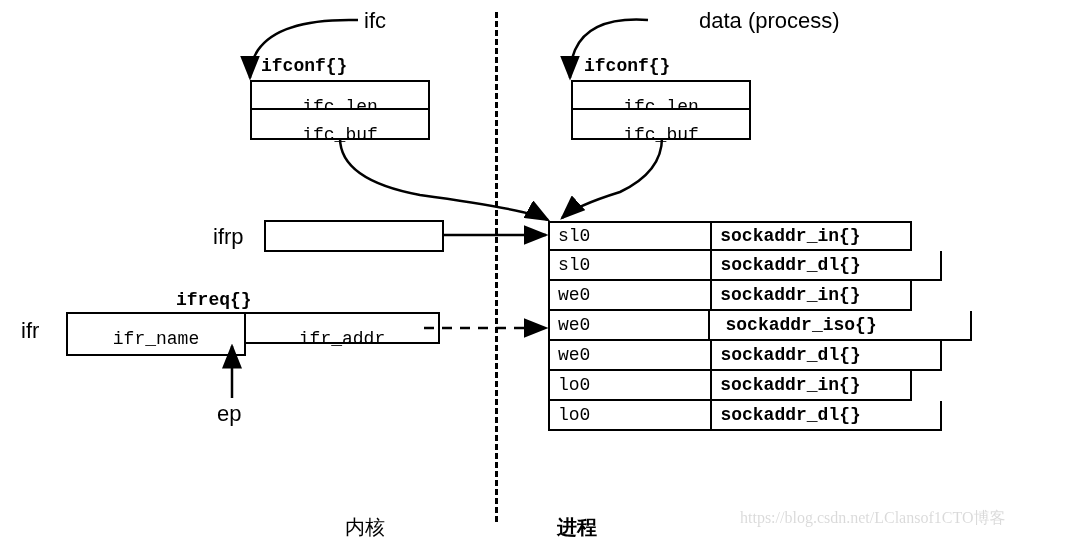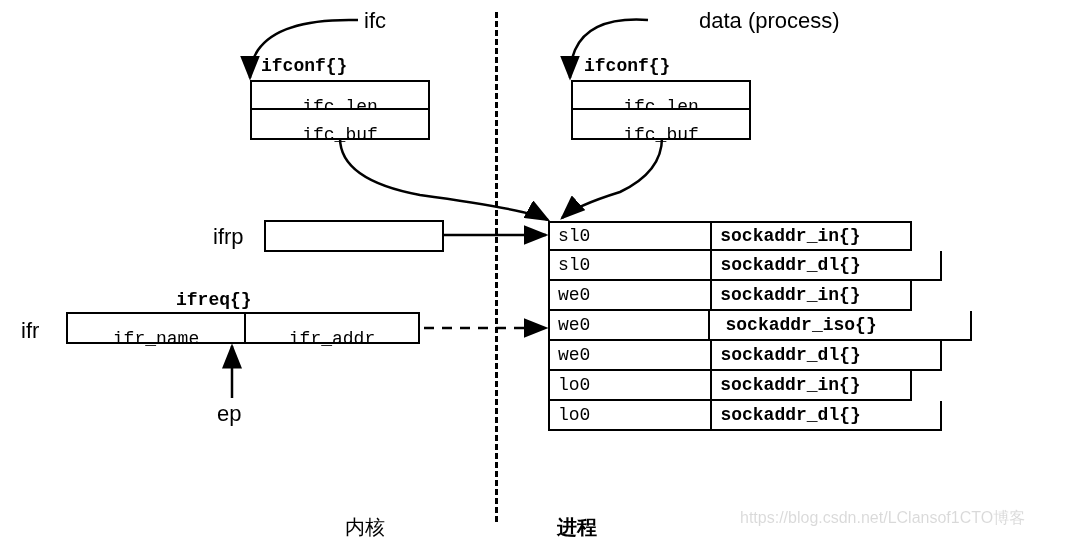--- a/index.html
+++ b/index.html
@@ -52,21 +52,21 @@
     font-family: "Courier New", monospace;
     font-size: 18px;
     display: flex;
     align-items: center;
   }
   .cell.name { width: 164px; border-right: 2px solid #000; }
   .cell.type { width: 200px; font-weight: bold; }
   .watermark {
     position: absolute;
     color: rgba(0,0,0,0.15);
-    font-family: Liberation Sans, sans-serif;
+    font-family: Liberation Serif, serif;
     font-size: 16px;
     text-align: center;
   }
   svg.arrows {
     position: absolute;
     top: 0; left: 0;
     width: 1090px;
     height: 548px;
     pointer-events: none;
   }
@@ -91,22 +91,22 @@
 <div class="box" style="left:571px; top:108px; width:180px; height:30px;">ifc_buf</div>
 
 <div class="label" style="left:364px; top:8px;">ifc</div>
 <div class="label" style="left:654px; top:8px;margin-left:45px;">data (process)</div>
 
 <div class="label" style="left:213px; top:224px;">ifrp</div>
 <div class="box" style="left:264px; top:220px; width:180px; height:30px;"></div>
 
 <div class="struct-title" style="left:176px; top:290px;">ifreq{}</div>
 <div class="label" style="left:21px; top:318px;">ifr</div>
-<div class="box" style="left:66px; top:312px; width:180px; height:32px;">ifr_name</div>
-<div class="box" style="left:244px; top:312px; width:176px; height:32px;">ifr_addr</div>
+<div class="box" style="left:66px; top:312px; width:180px; height:44px;">ifr_name</div>
+<div class="box" style="left:244px; top:312px; width:196px; height:32px;">ifr_addr</div>
 
 <div class="label" style="left:217px; top:401px;">ep</div>
 
 <div style="position:absolute; left:548px; top:221px;">
 
 <div class="row" style="width: 364px; border-top: 2px solid rgb(0, 0, 0);">
       <div class="cell name">sl0</div>
       <div class="cell type" style="width: 200px;">sockaddr_in{}</div>
     </div>
     <div class="row" style="width: 394px;">

